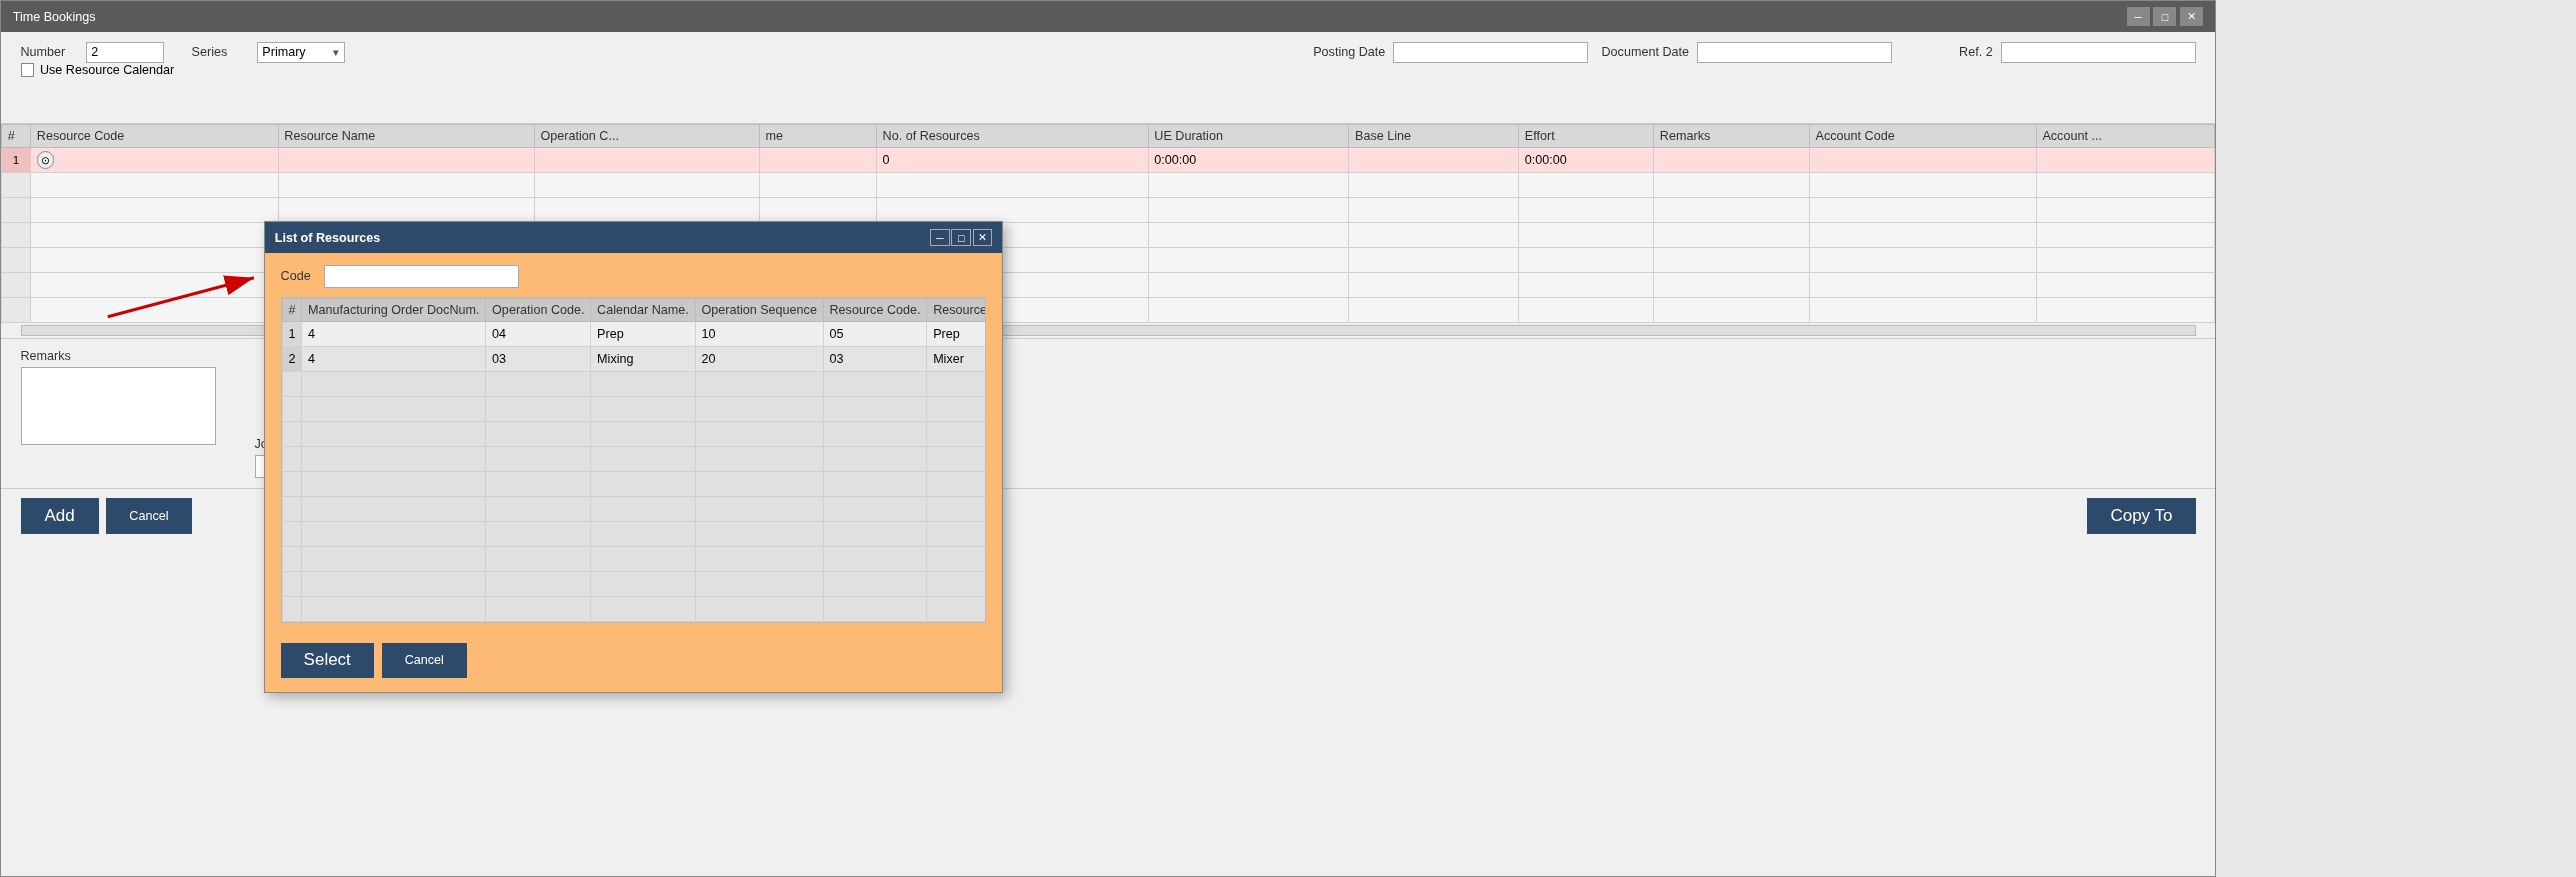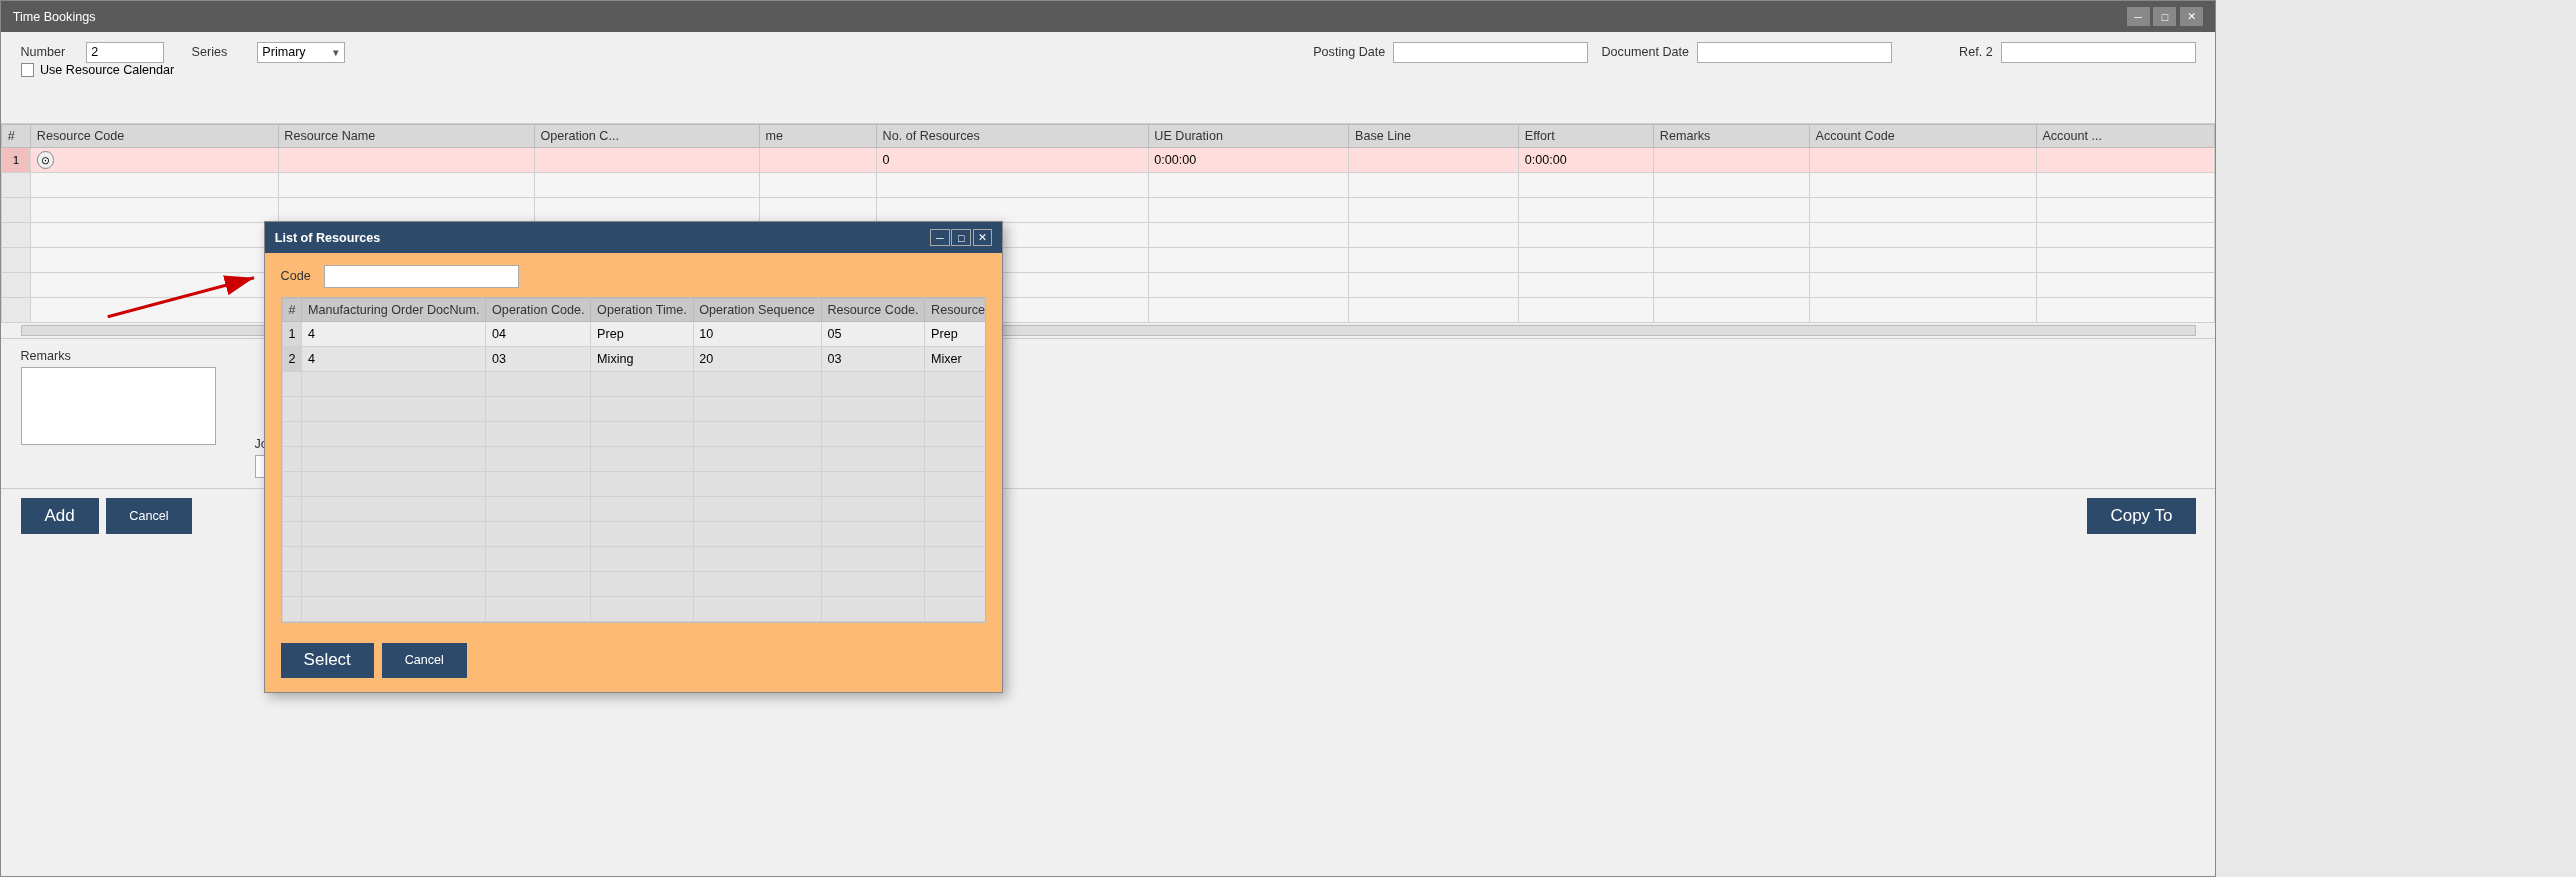--- a/index.html
+++ b/index.html
@@ -563,21 +563,21 @@
           <input class="find-input" value="" style="">
         </div>
 
         <div class="dialog-table-wrapper">
           <table class="dialog-table">
             <thead>
               <tr>
                 <th>#</th>
                 <th>Manufacturing Order DocNum.</th>
                 <th>Operation Code.</th>
-                <th>Operation Time.</th>
+                <th>Calendar Name.</th>
                 <th>Operation Sequence</th>
                 <th>Resource Code.</th>
                 <th>Resource Name.</th>
               </tr>
             </thead>
             <tbody>
               <tr>
                 <td class="d-num">1</td>
                 <td>4</td>
                 <td>04</td>

